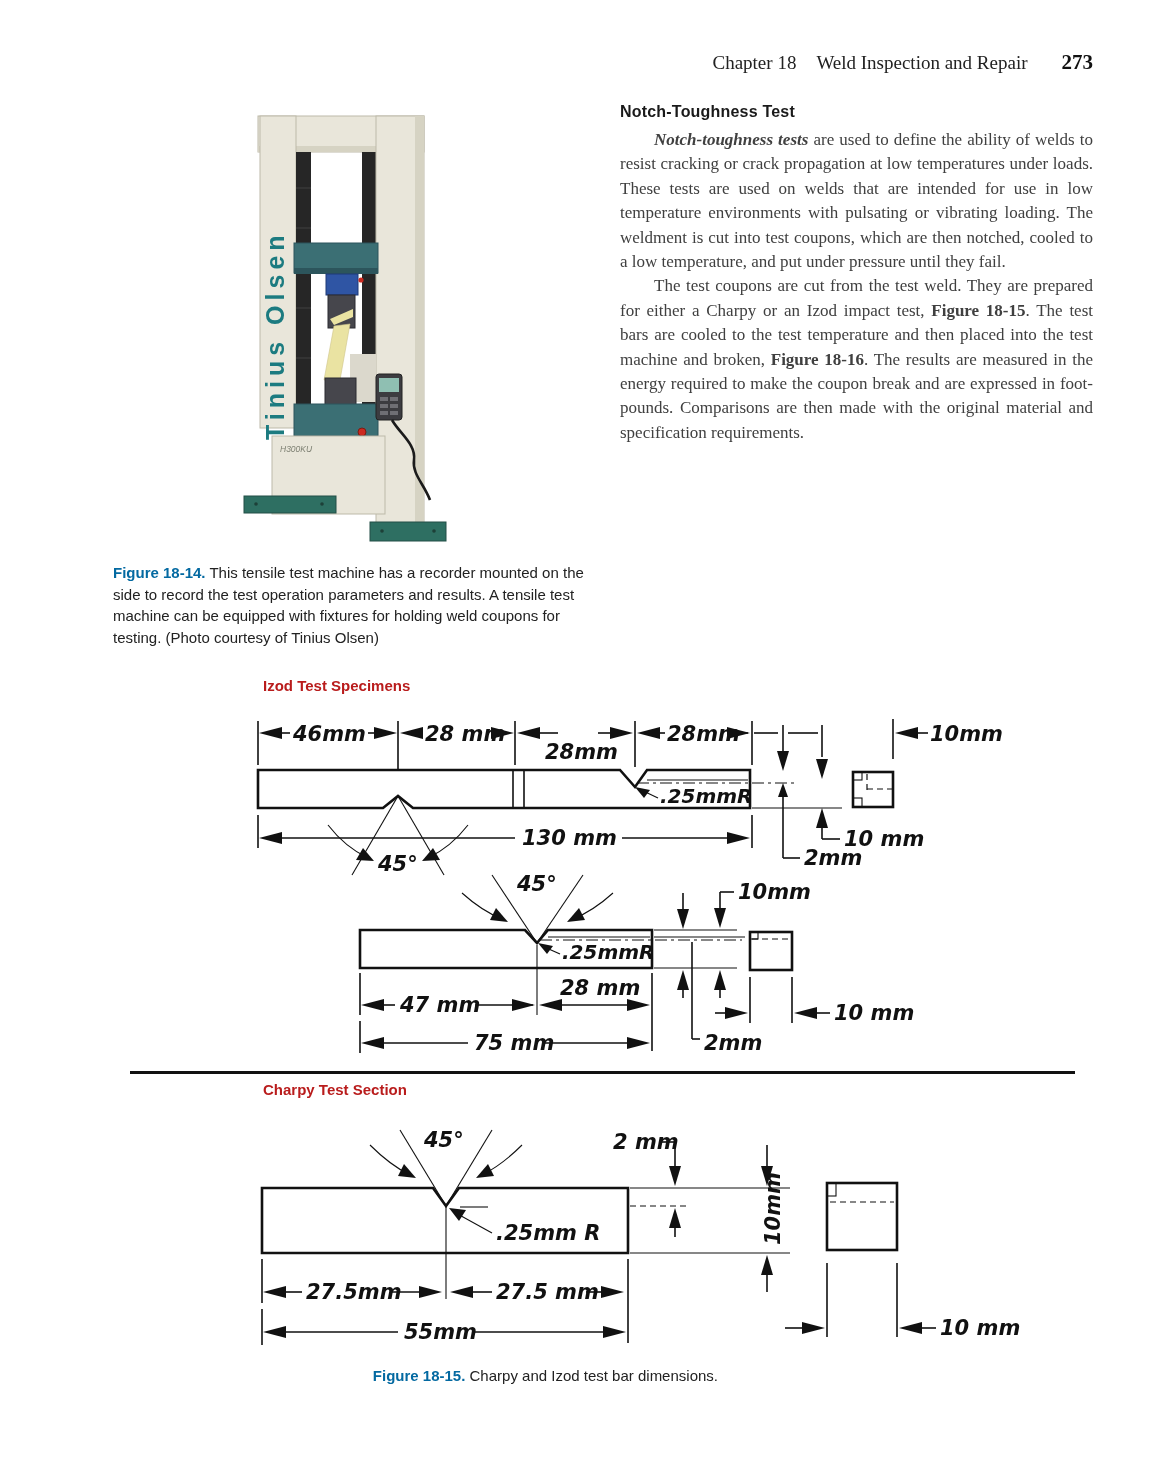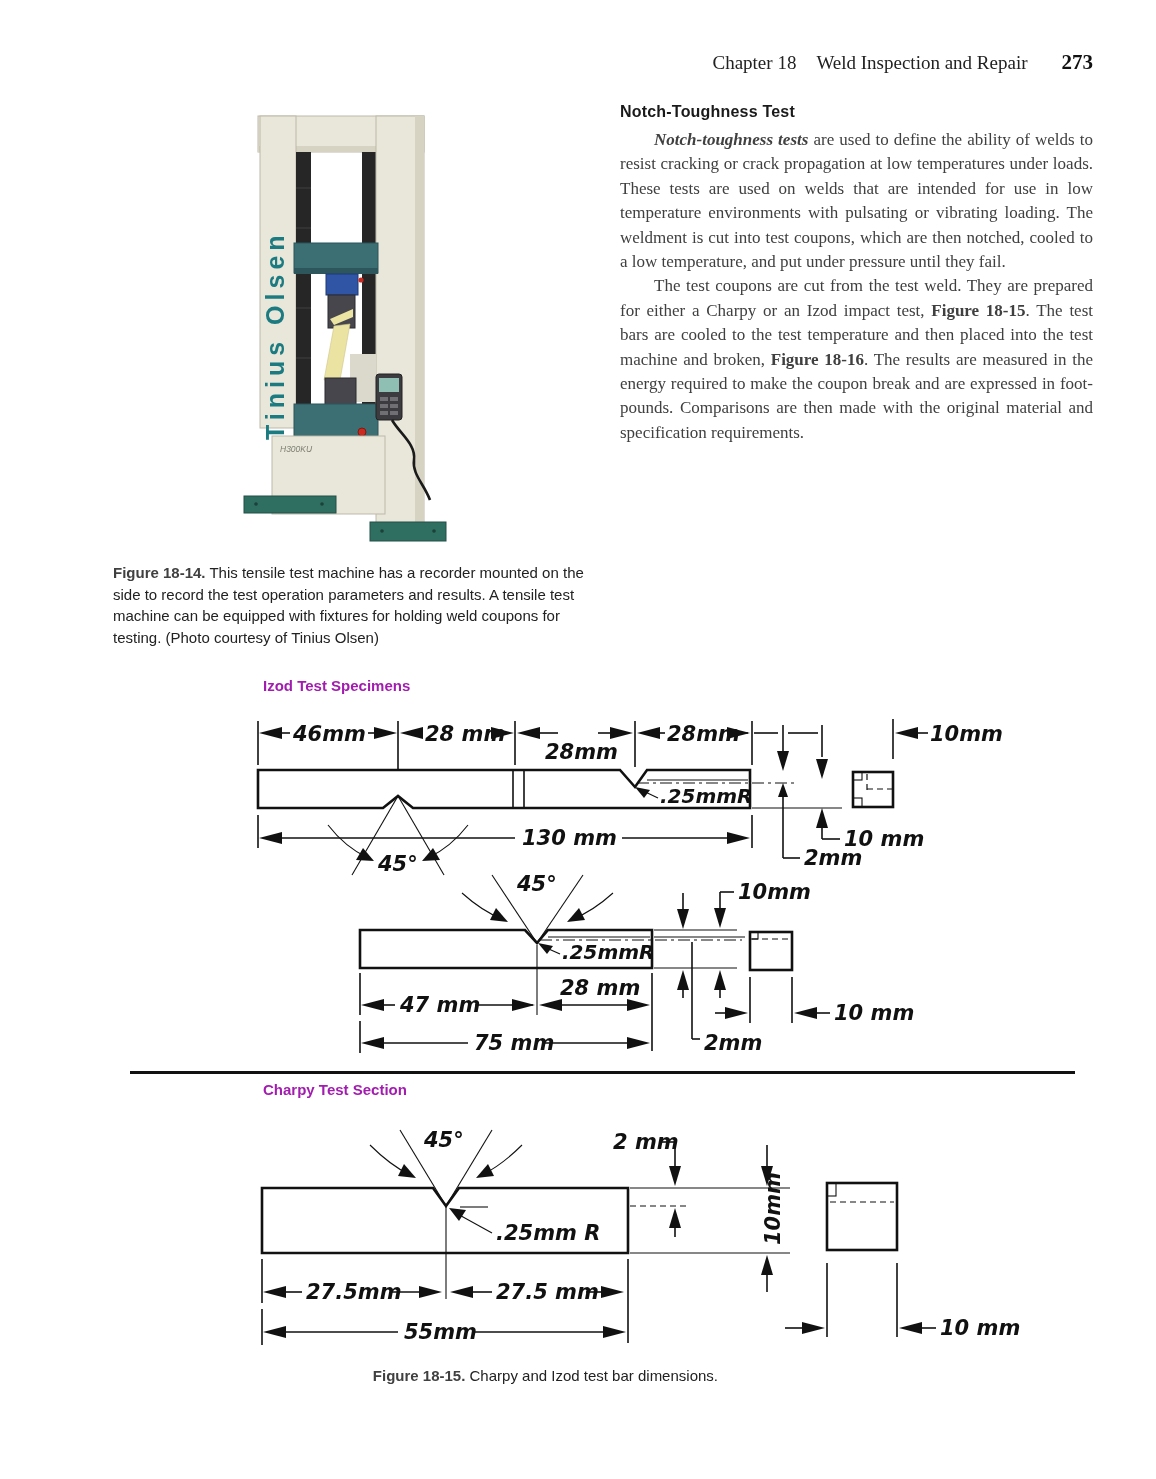--- a/index.html
+++ b/index.html
@@ -16,24 +16,24 @@
   #article{left:620px;top:103px;width:473px;}
   .sec-h{font-family:"Liberation Sans", sans-serif;font-weight:bold;font-size:16px;
          color:#1a1a1a;margin:0 0 7px 0;letter-spacing:.2px;}
   .sec-h.later{margin-top:16px;}
   .body-p{margin:0;font-size:17px;line-height:24.4px;text-align:justify;text-indent:34px;color:#404040;}
   .seg-b{font-weight:bold;}
   .seg-bi{font-weight:bold;font-style:italic;}
 
   
   .caption{font-family:"Liberation Sans", sans-serif;font-size:15px;line-height:21.6px;color:#222;}
-  .cap-label{color:#404040;font-weight:bold;}
-
-  
-  .diag-title{font-family:"Liberation Sans", sans-serif;font-weight:bold;font-size:15px;color:#a21caf;}
+  .cap-label{color:#0369a1;font-weight:bold;}
+
+  
+  .diag-title{font-family:"Liberation Sans", sans-serif;font-weight:bold;font-size:15px;color:#b91c1c;}
 
   
   #rule{left:130px;top:1071px;width:945px;height:3px;background:#111;}
 
   
   .dim{font-family:"DejaVu Sans", sans-serif;font-weight:bold;font-style:italic;font-size:21px;fill:#111;}
   .dim-s{font-family:"DejaVu Sans", sans-serif;font-weight:bold;font-style:italic;font-size:20px;fill:#111;}
   svg .ln{stroke:#111;stroke-width:1.6;fill:none;}
   svg .ln-th{stroke:#111;stroke-width:2.6;fill:none;}
   svg .thin{stroke:#111;stroke-width:1.1;fill:none;}

